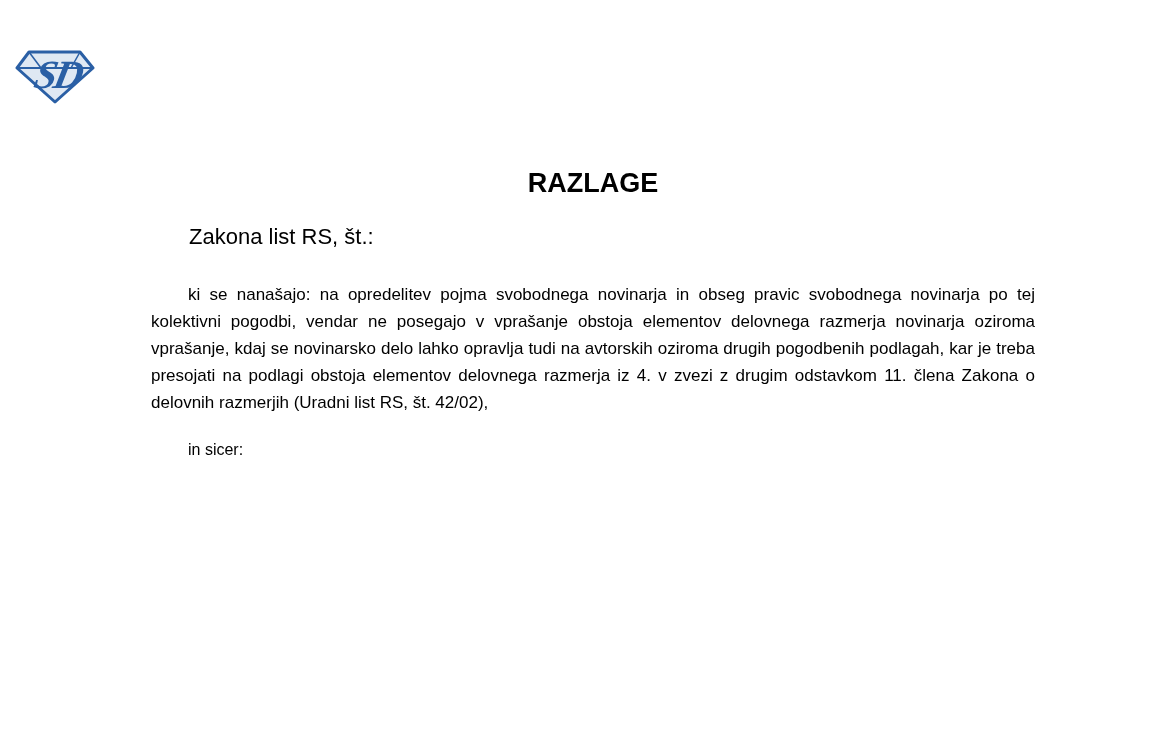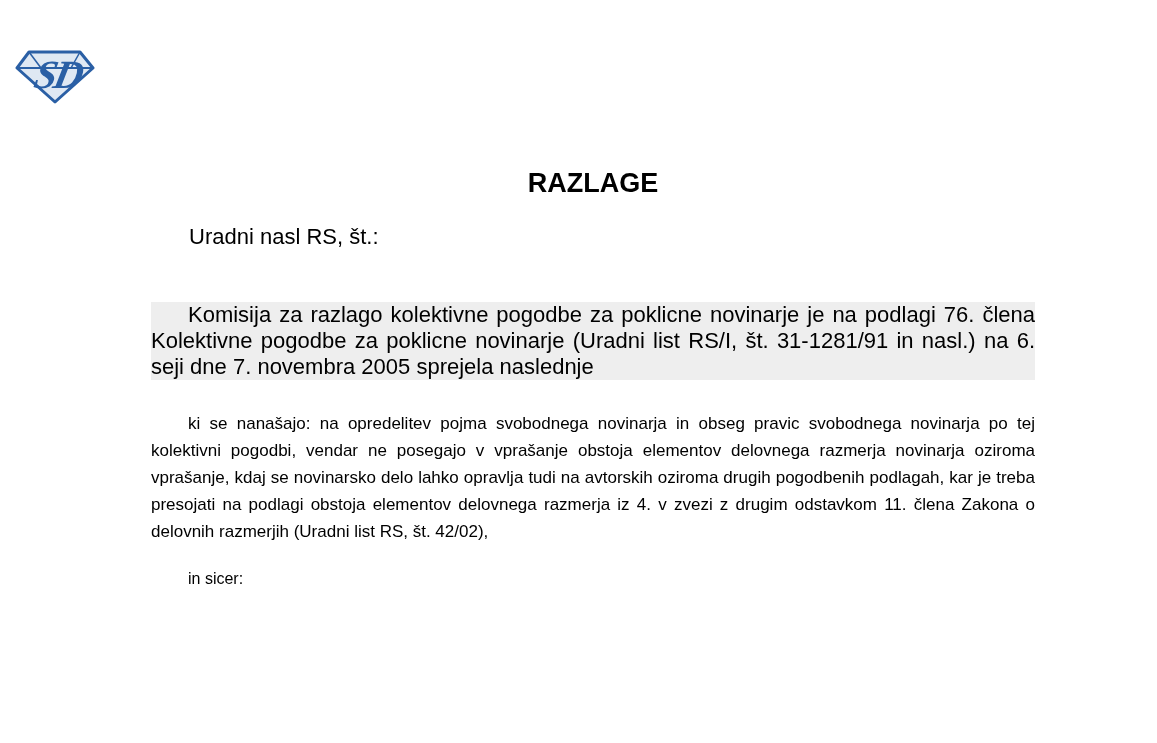--- a/index.html
+++ b/index.html
@@ -111,24 +111,23 @@
     <line x1="66" y1="6" x2="57" y2="22" stroke="#2a5fa5" stroke-width="1.5"></line>
     <text class="logo-letters" x="0" y="0" transform="translate(41,42) skewX(-12)" text-anchor="middle" font-size="40" letter-spacing="-3" fill="#2a5fa5">SD</text>
   </svg>
 
   <div class="content">
 
     <div class="title-block">
       <div>RAZLAGE</div>
     </div>
 
-    <div class="ref-label">Uradni nasl RS, št.:</div>
+    <div class="ref-label">Zakona list RS, št.:</div>
 
 
-    <p class="preamble">Komisija za razlago kolektivne pogodbe za poklicne novinarje je na podlagi 76. člena Kolektivne pogodbe za poklicne novinarje (Uradni list RS/I, št. 31-1281/91 in nasl.) na 6. seji dne 7. novembra 2005 sprejela naslednje</p>
 
 
     <p class="body-par">ki se nanašajo: na opredelitev pojma svobodnega novinarja in obseg pravic svobodnega novinarja po tej kolektivni pogodbi, vendar ne posegajo v vprašanje obstoja elementov delovnega razmerja novinarja oziroma vprašanje, kdaj se novinarsko delo lahko opravlja tudi na avtorskih oziroma drugih pogodbenih podlagah, kar je treba presojati na podlagi obstoja elementov delovnega razmerja iz 4. v zvezi z drugim odstavkom 11. člena Zakona o delovnih razmerjih (Uradni list RS, št. 42/02),</p>
 
     <p class="continuation">in sicer:</p>
 
   </div>
 </div>
 
 </body></html>

